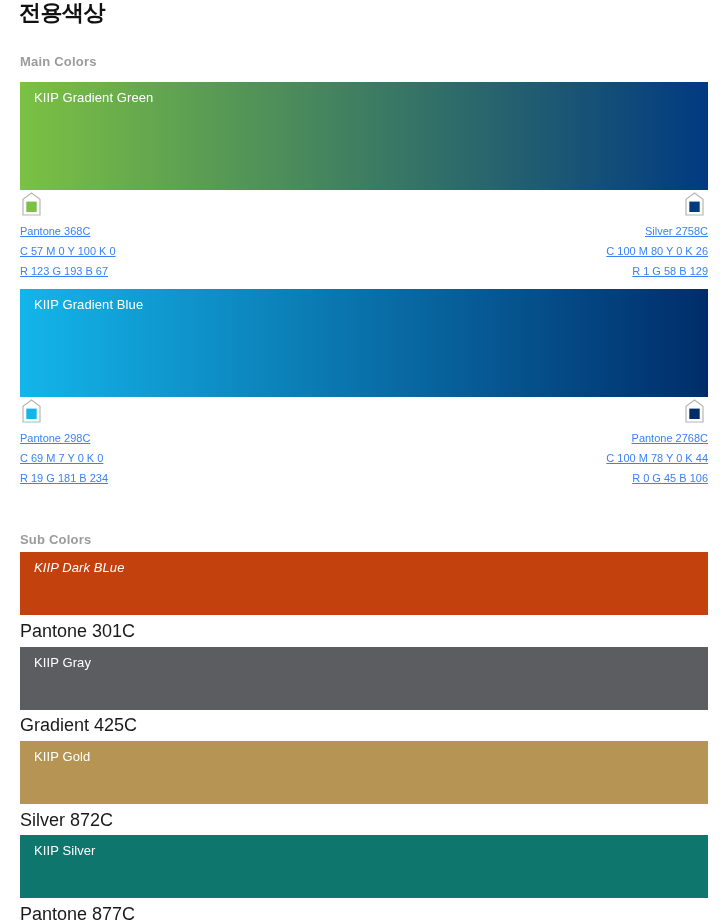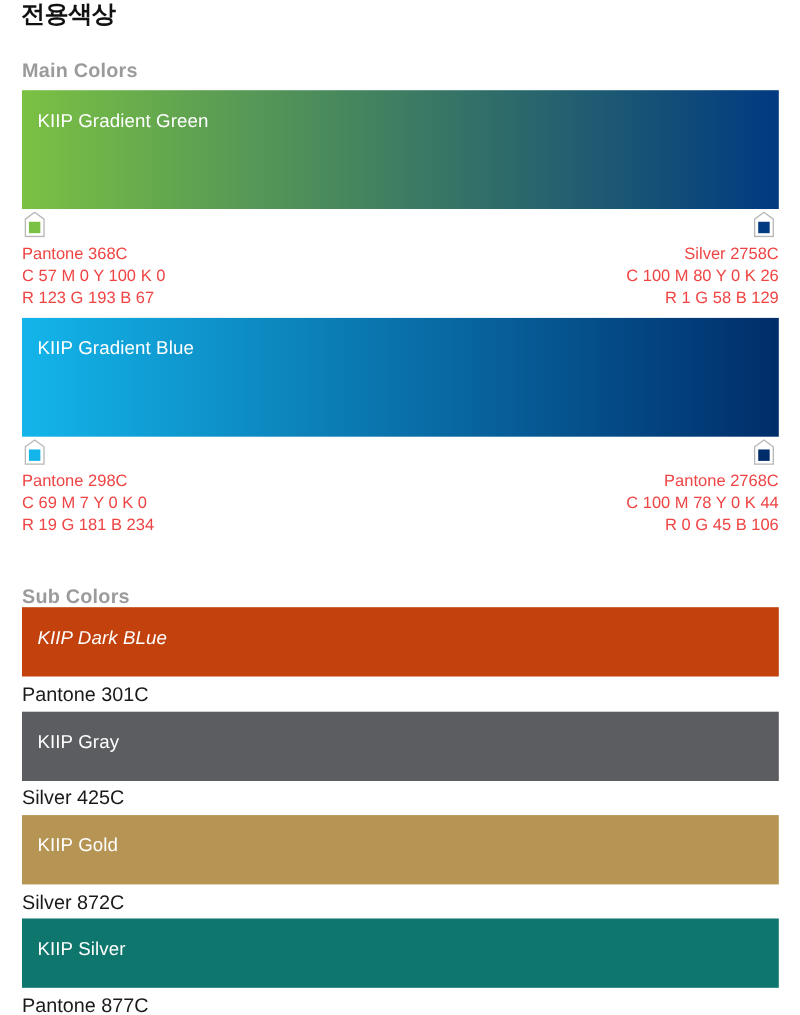--- a/index.html
+++ b/index.html
@@ -31,40 +31,40 @@
     font-weight: bold;
     letter-spacing: -0.5px;
     color: #111111;
     line-height: 30px;
   }
 
   
   .section-heading {
     position: absolute;
     left: 20px;
-    font-size: 18px;
+    font-size: 13px;
     font-weight: bold;
     color: #9b9b9b;
     letter-spacing: 0.2px;
   }
   #sec-main-heading { top: 54px; }
   #sec-sub-heading  { top: 532px; }
 
   
   .swatch {
     position: absolute;
     left: 20px;
     width: 688px;
     box-sizing: border-box;
   }
   .swatch-label {
     position: absolute;
     left: 14px;
-    top: 18px;
-    font-size: 17px;
+    top: 8px;
+    font-size: 13px;
     font-weight: normal;
     color: #ffffff;
     letter-spacing: 0.1px;
   }
 
   #swatch-gradient-green {
     top: 82px;
     height: 108px;
     background: linear-gradient(to right, #7BC143 0%, #013A81 100%);
   }
@@ -104,24 +104,25 @@
     display: block;
   }
   #marker-green     { left: 22px;  top: 192px; }
   #marker-navy      { left: 685px; top: 192px; }
   #marker-cyan      { left: 22px;  top: 399px; }
   #marker-darknavy  { left: 685px; top: 399px; }
 
   
   .spec {
     position: absolute;
-    font-size: 15px;
+    font-size: 11px;
     line-height: 20px;
-    color: #ef4444;
+    color: #3b82f6;
     white-space: nowrap;
+    text-decoration: underline;
   }
   .spec .line { display: block; }
   .spec.left  { left: 20px;  text-align: left; }
   .spec.right { right: 19px; text-align: right; }
 
   #spec-green   { top: 221px; }
   #spec-navy    { top: 221px; }
   #spec-cyan    { top: 428px; }
   #spec-dknavy  { top: 428px; }
 
@@ -210,21 +211,21 @@
   <div class="section-heading" id="sec-sub-heading">Sub Colors</div>
 
   <div class="swatch" id="swatch-dark-blue">
     <span class="swatch-label">KIIP Dark BLue</span>
   </div>
   <div class="caption" id="caption-dark-blue">Pantone 301C</div>
 
   <div class="swatch" id="swatch-gray">
     <span class="swatch-label">KIIP Gray</span>
   </div>
-  <div class="caption" id="caption-gray">Silver 425C</div>
+  <div class="caption" id="caption-gray">Gradient 425C</div>
 
   <div class="swatch" id="swatch-gold">
     <span class="swatch-label">KIIP Gold</span>
   </div>
   <div class="caption" id="caption-gold">Silver 872C</div>
 
   <div class="swatch" id="swatch-silver">
     <span class="swatch-label">KIIP Silver</span>
   </div>
   <div class="caption" id="caption-silver">Pantone 877C</div>

